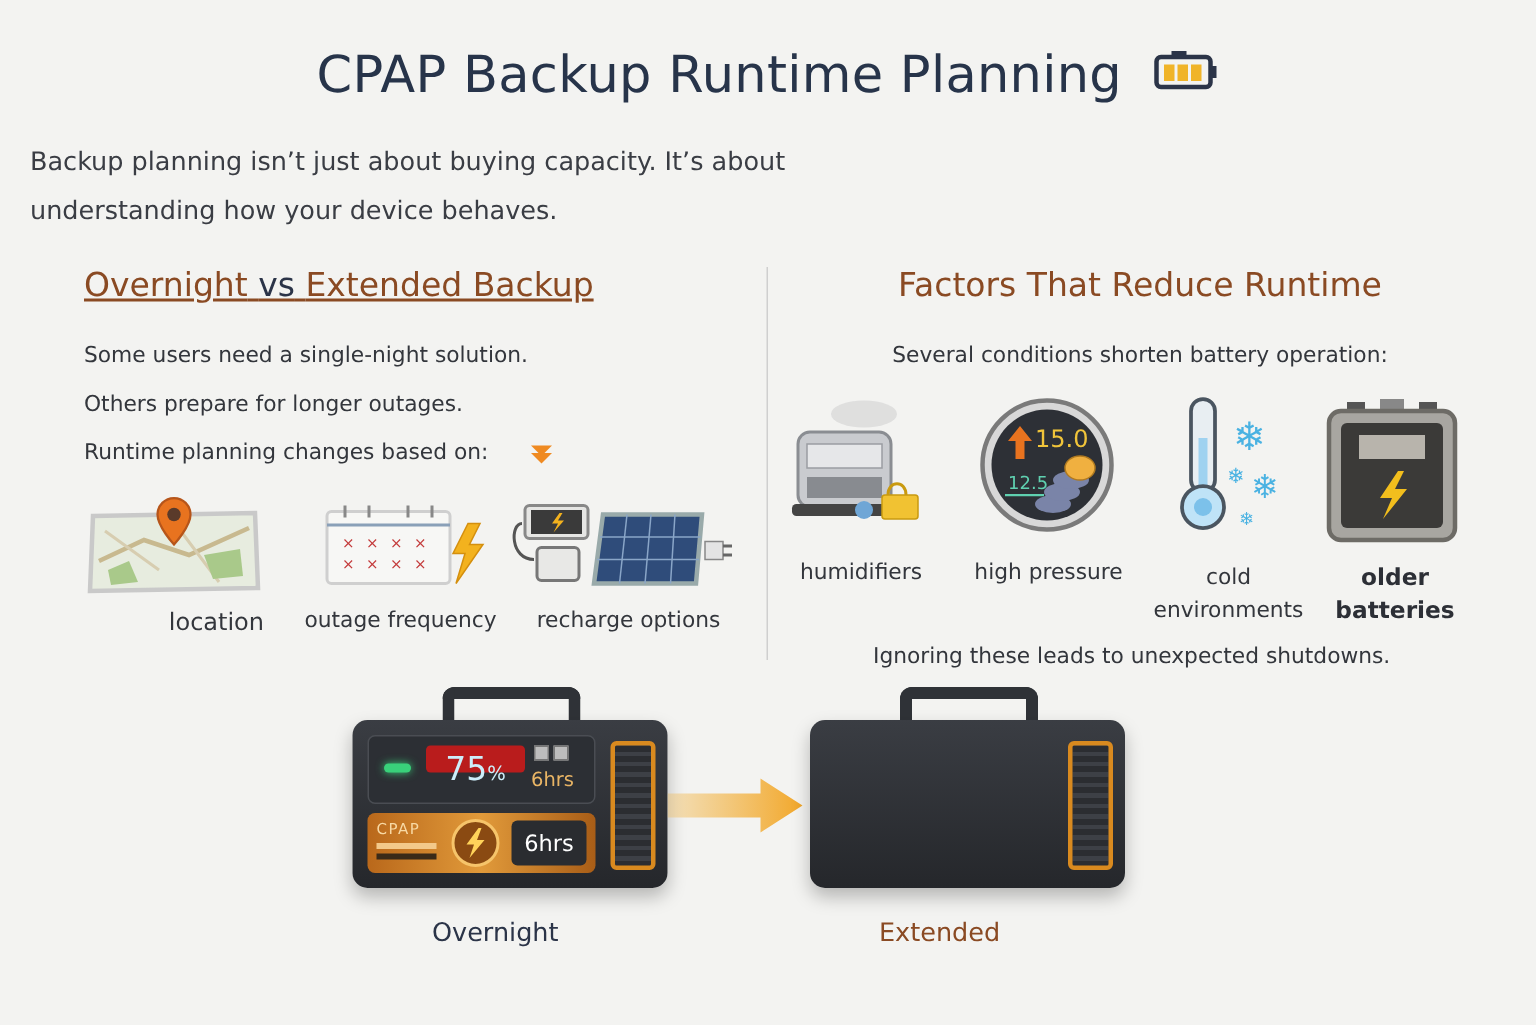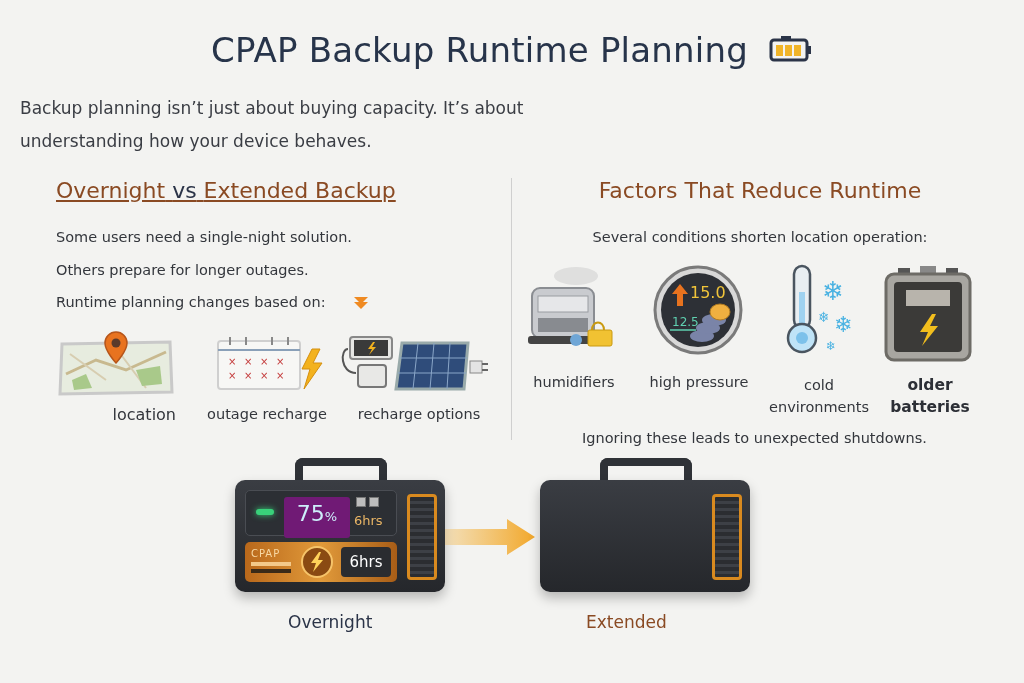--- a/index.html
+++ b/index.html
@@ -44,22 +44,22 @@
     position: absolute; right: 8px; top: 14px; width: 30px; height: 86px;
     border: 3px solid #d98a1f; border-radius: 4px;
     background: repeating-linear-gradient(#2b2d31 0 4px, #3d4046 4px 7px);
   }
   .unit .top-panel {
     position: absolute; left: 10px; top: 10px; width: 152px; height: 46px;
     background: #2c2f34; border: 1px solid #4a4d53; border-radius: 5px;
   }
   .unit .led { position: absolute; left: 10px; top: 18px; width: 18px; height: 6px; background: #39d17a; border-radius: 3px; box-shadow: 0 0 6px #39d17a; }
   .unit .screen {
-    position: absolute; left: 38px; top: 6px; width: 66px; height: 41px;
-    background: #701a75; border-radius: 3px; color: #cdeefa;
+    position: absolute; left: 38px; top: 6px; width: 66px; height: 18px;
+    background: #b91c1c; border-radius: 3px; color: #cdeefa;
     font-size: 22px; text-align: center; line-height: 34px;
   }
   .unit .screen small { font-size: 13px; }
   .unit .mini { position: absolute; left: 110px; top: 6px; width: 40px; display: flex; gap: 3px; }
   .unit .mini span { display: block; width: 10px; height: 10px; background: #bdbdbd; border: 1px solid #777; }
   .unit .hrs { position: absolute; left: 108px; top: 22px; color: #e9b565; font-size: 13px; }
   .unit .bottom-panel {
     position: absolute; left: 10px; top: 62px; width: 152px; height: 40px;
     background: linear-gradient(90deg, #b9681b, #e19a3a 50%, #a85d17);
     border-radius: 5px;
@@ -172,27 +172,27 @@
         <line x1="110" y1="8" x2="107" y2="54"></line>
       <line x1="60" y1="23" x2="127" y2="23"></line>
         <line x1="58" y1="38" x2="126" y2="38"></line>
     </g>
     <rect x="130" y="26" width="12" height="12" fill="#e4e4e4" stroke="#888"></rect>
     <line x1="142" y1="29" x2="148" y2="29" stroke="#666" stroke-width="2"></line>
       <line x1="142" y1="35" x2="148" y2="35" stroke="#666" stroke-width="2"></line>
   </svg>
 </div>
 <div class="abs label" style="left:56px; width:120px; top:405px; font-size:16px;text-align:right;">location</div>
-<div class="abs label" style="left:192px; width:150px; top:406px;">outage recharge</div>
+<div class="abs label" style="left:192px; width:150px; top:406px;">outage frequency</div>
 <div class="abs label" style="left:344px; width:150px; top:406px;">recharge options</div>
 
 <div class="abs divider"></div>
 
 <div class="abs h2" style="left:520px; width:480px; text-align:center; top:178px;">Factors That Reduce Runtime</div>
-<div class="abs body-text" style="left:520px; width:480px; text-align:center; top:229px;">Several conditions shorten location operation:</div>
+<div class="abs body-text" style="left:520px; width:480px; text-align:center; top:229px;">Several conditions shorten battery operation:</div>
 
 <div class="abs" style="left:526px; top:262px;">
   <svg width="90" height="90" viewBox="0 0 90 90">
     <ellipse cx="50" cy="14" rx="22" ry="9" fill="#d6d6d6" opacity="0.7"></ellipse>
     <rect x="6" y="26" width="62" height="50" rx="8" fill="#c9cbcf" stroke="#8a8d92" stroke-width="2"></rect>
     <rect x="12" y="34" width="50" height="16" fill="#e6e7e9" stroke="#9a9da2"></rect>
     <rect x="12" y="56" width="50" height="14" fill="#888b90"></rect>
     <rect x="2" y="74" width="72" height="8" rx="3" fill="#444"></rect>
     <circle cx="50" cy="78" r="6" fill="#6fa6d6"></circle>
     <rect x="62" y="68" width="24" height="16" rx="2" fill="#f1c232" stroke="#c99a10"></rect>

